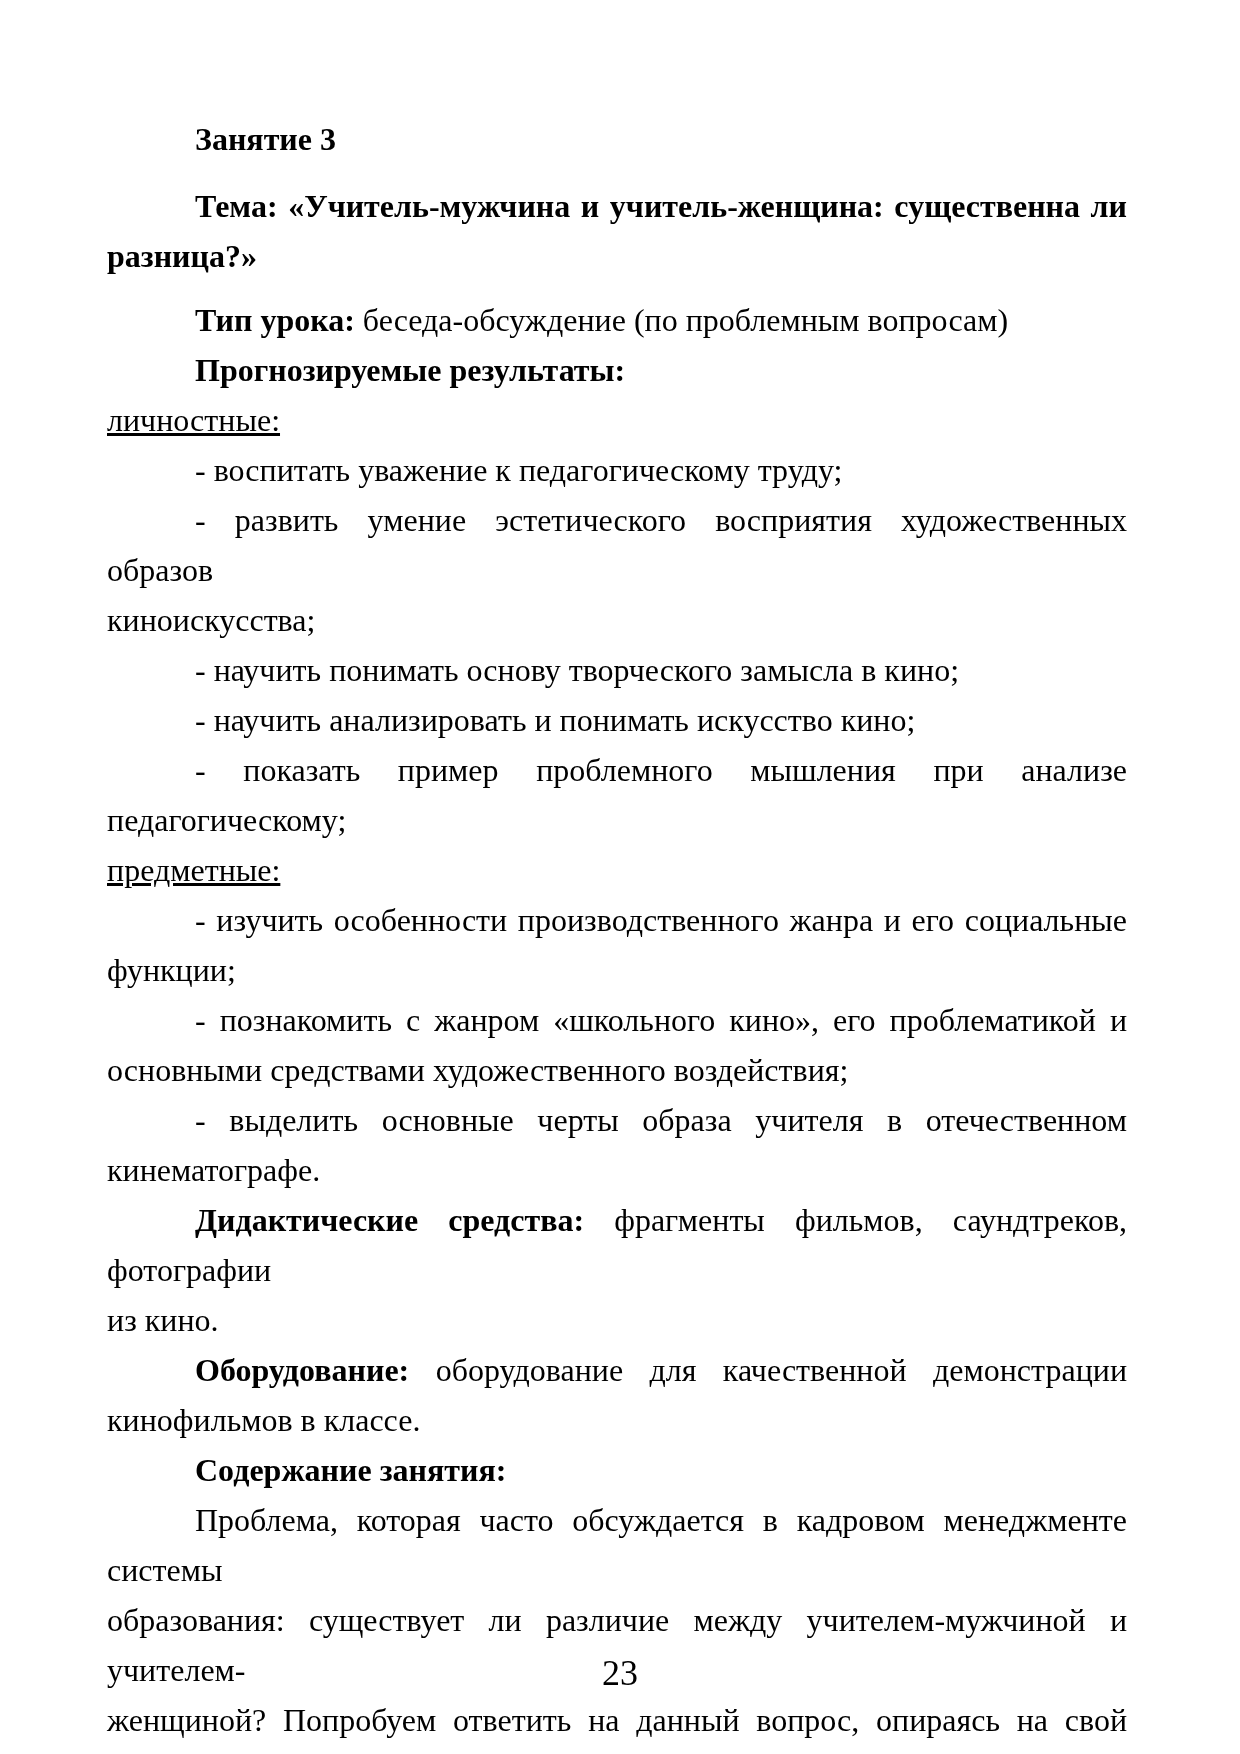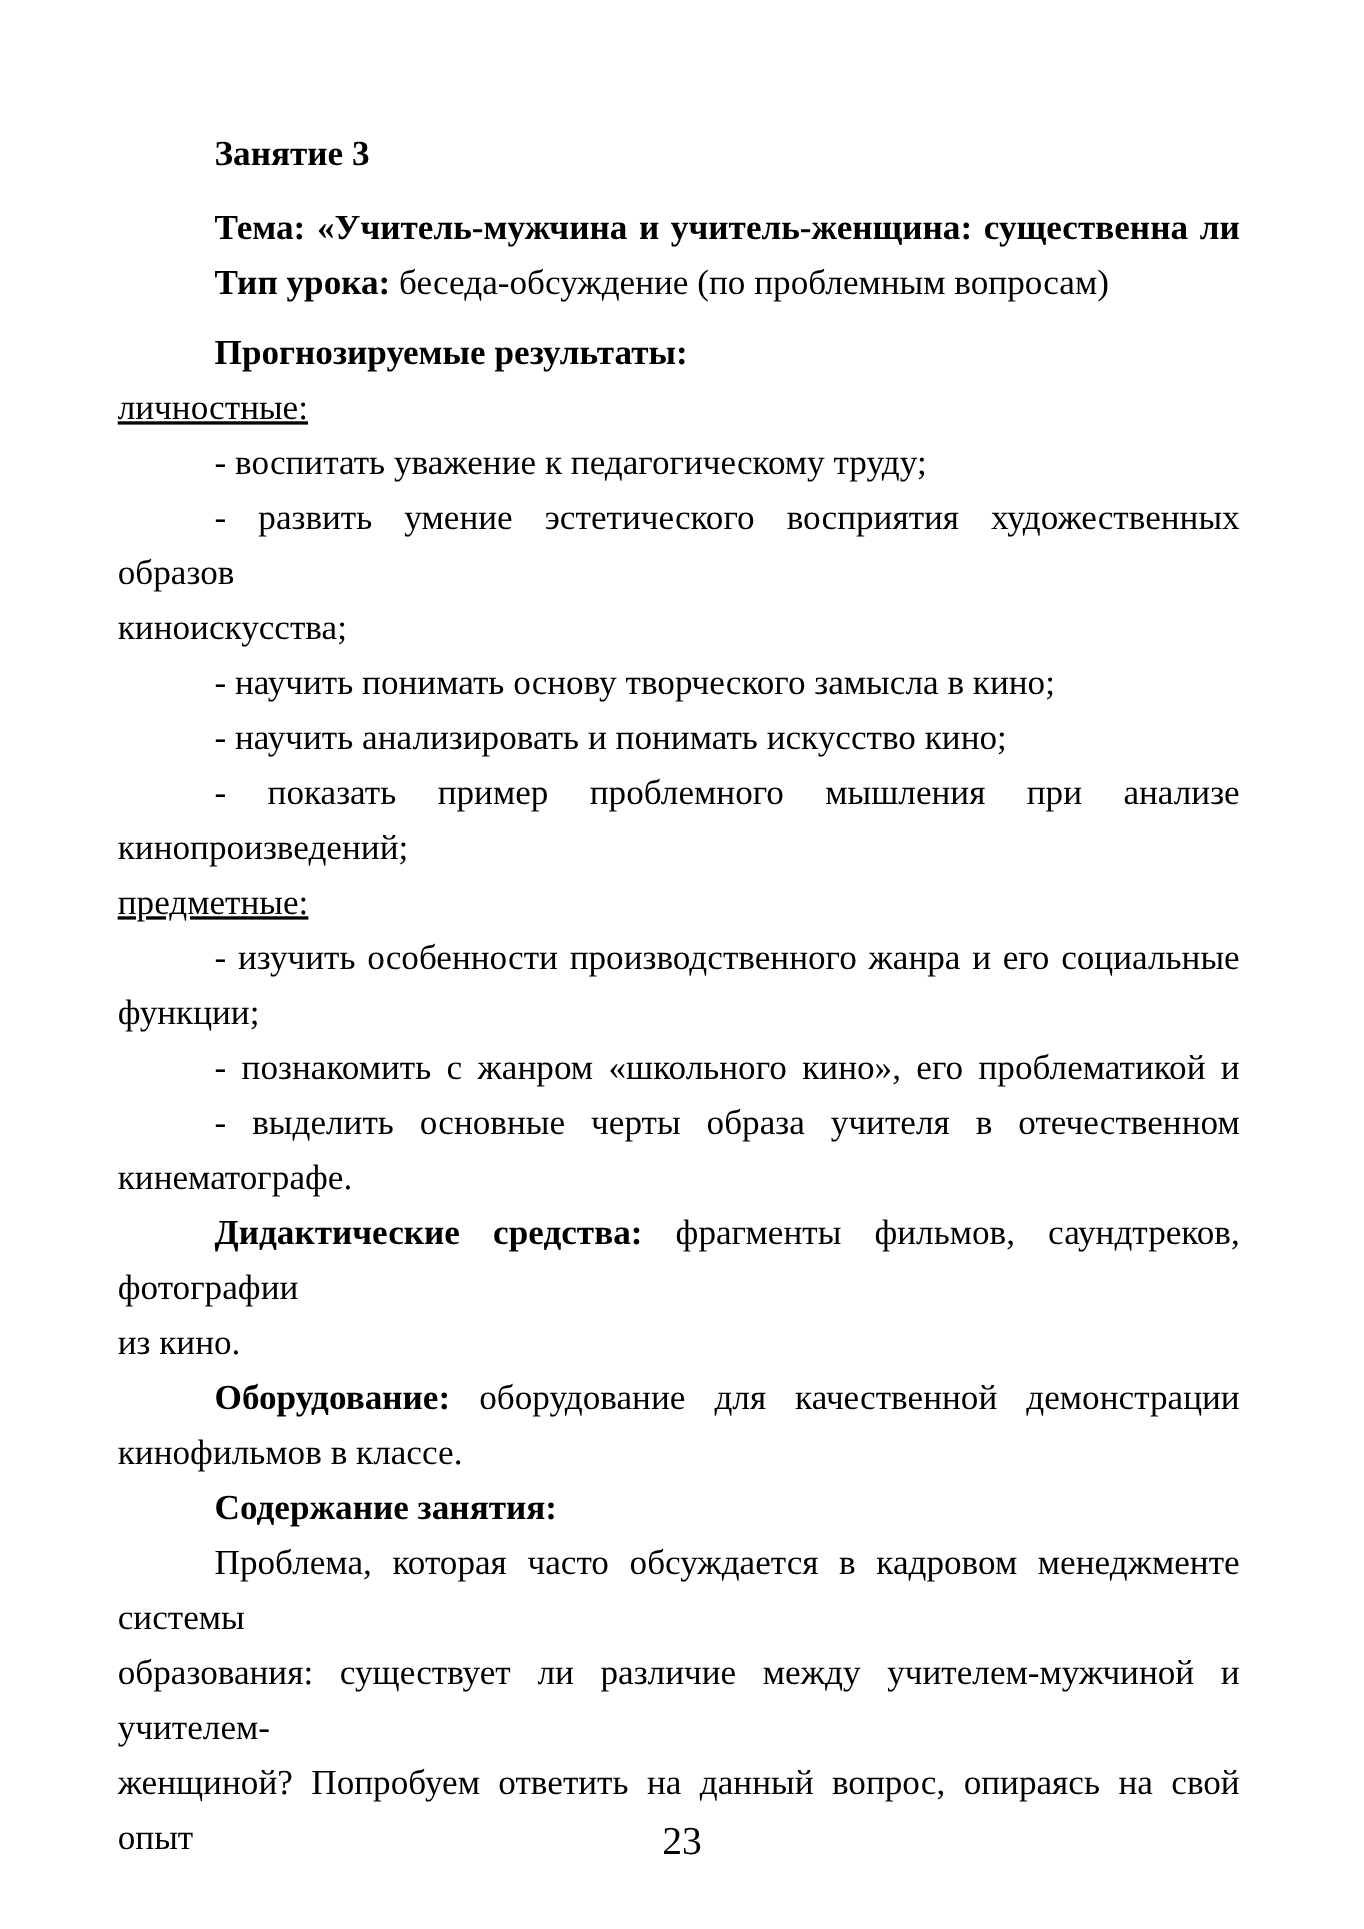--- a/index.html
+++ b/index.html
@@ -53,34 +53,36 @@
     line-height: 50px;
   }
 </style>
 </head>
 <body>
 
 <div class="page">
   <div class="content">
       <div class="line indent"><span class="bold">Занятие 3</span></div>
       <div class="line indent stretch"><span class="bold">Тема: «Учитель-мужчина и учитель-женщина: существенна ли</span></div>
+      <div class="line"><span class="bold">разница?»</span></div>
       <div class="line indent"><span class="bold">Тип урока: </span><span>беседа-обсуждение (по проблемным вопросам)</span></div>
       <div class="line indent"><span class="bold">Прогнозируемые результаты:</span></div>
       <div class="line"><span class="underline">личностные:</span></div>
       <div class="line indent"><span>- воспитать уважение к педагогическому труду;</span></div>
       <div class="line indent stretch"><span>- развить умение эстетического восприятия художественных образов</span></div>
       <div class="line"><span>киноискусства;</span></div>
       <div class="line indent"><span>- научить понимать основу творческого замысла в кино;</span></div>
       <div class="line indent"><span>- научить анализировать и понимать искусство кино;</span></div>
       <div class="line indent stretch"><span>- показать пример проблемного мышления при анализе</span></div>
-      <div class="line"><span>кинопроизведений;</span></div>
+      <div class="line"><span>педагогическому;</span></div>
       <div class="line"><span class="underline">предметные:</span></div>
       <div class="line indent stretch"><span>- изучить особенности производственного жанра и его социальные</span></div>
       <div class="line"><span>функции;</span></div>
       <div class="line indent stretch"><span>- познакомить с жанром «школьного кино», его проблематикой и</span></div>
+      <div class="line"><span>основными средствами художественного воздействия;</span></div>
       <div class="line indent stretch"><span>- выделить основные черты образа учителя в отечественном</span></div>
       <div class="line"><span>кинематографе.</span></div>
       <div class="line indent stretch"><span class="bold">Дидактические средства: </span><span>фрагменты фильмов, саундтреков, фотографии</span></div>
       <div class="line"><span>из кино.</span></div>
       <div class="line indent stretch"><span class="bold">Оборудование: </span><span>оборудование для качественной демонстрации</span></div>
       <div class="line"><span>кинофильмов в классе.</span></div>
       <div class="line indent"><span class="bold">Содержание занятия:</span></div>
       <div class="line indent stretch"><span>Проблема, которая часто обсуждается в кадровом менеджменте системы</span></div>
       <div class="line stretch"><span>образования: существует ли различие между учителем-мужчиной и учителем-</span></div>
       <div class="line stretch"><span>женщиной? Попробуем ответить на данный вопрос, опираясь на свой опыт</span></div>

